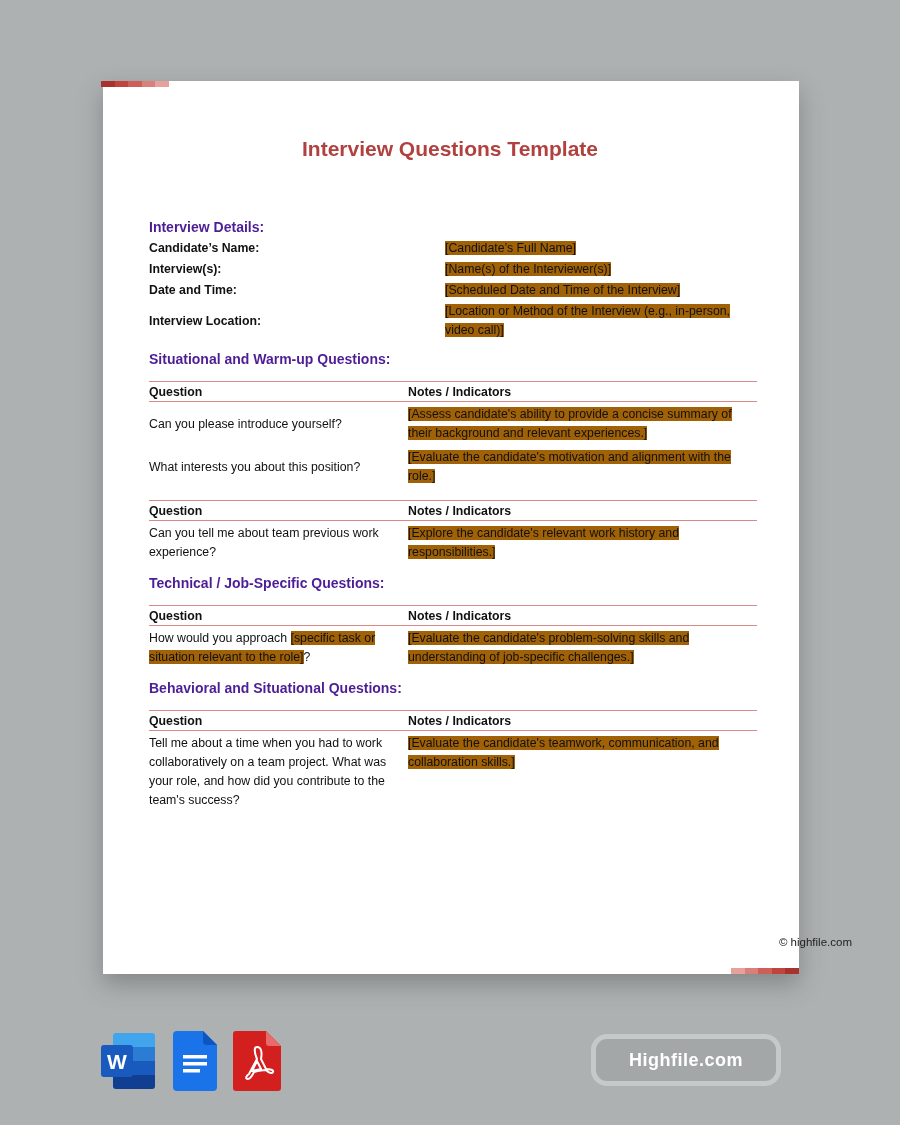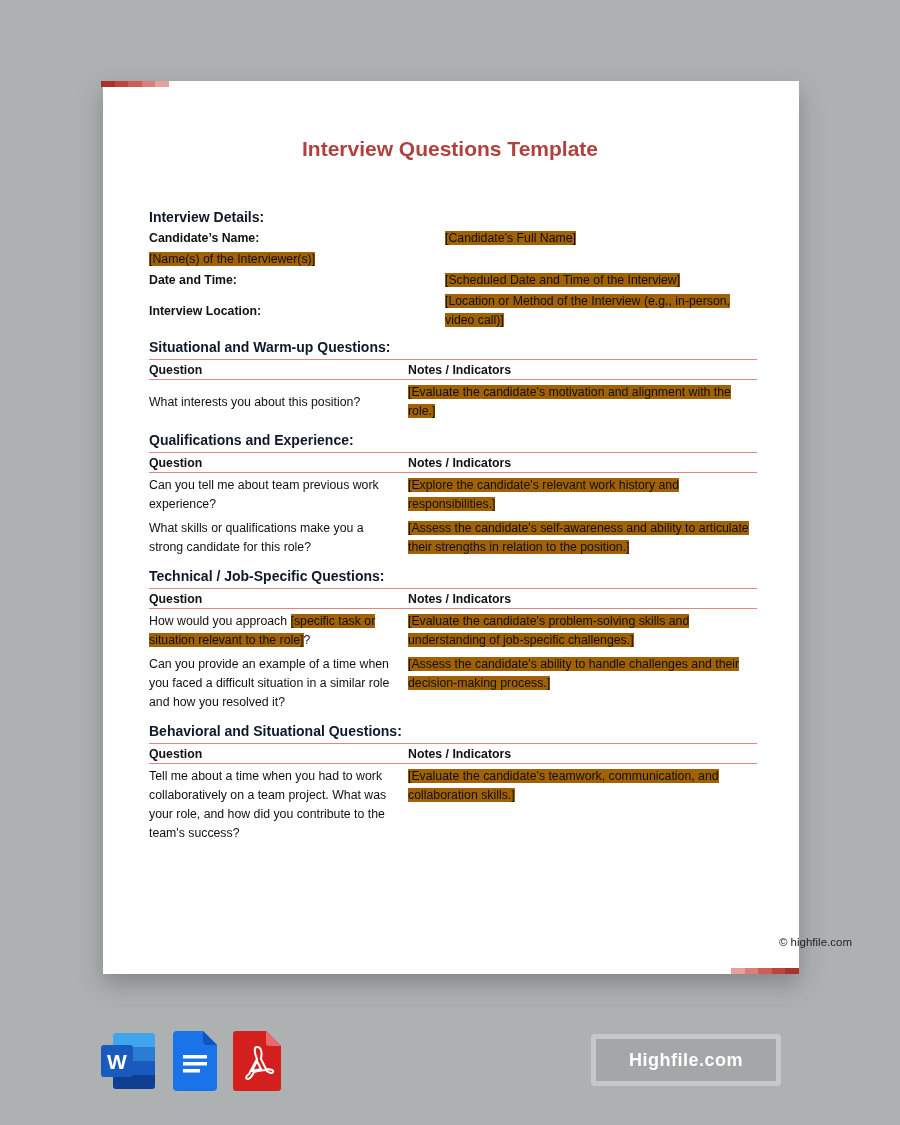--- a/index.html
+++ b/index.html
@@ -29,49 +29,49 @@
       text-align: center;
       color: #b0413e;
       font-weight: bold;
       font-size: 21px;
     }
     .content {
       position: absolute; left: 149px; top: 208px; width: 608px;
       font-size: 12.3px; color: #111;
     }
     .section-h {
-      color: #0f172a; font-weight: bold; font-size: 14px;
-      height: 19px; line-height: 19px;
+      color: #4c1d95; font-weight: bold; font-size: 14px;
+      height: 19px; line-height: 19px; margin-top: 10px;
     }
     .details { margin-top: 2px; }
     .drow { display: flex; min-height: 21px; line-height: 19px; gap: 37px; }
     .drow .lbl { width: 259px; font-weight: bold; }
     .drow.tall .lbl { display: flex; align-items: center; }
     .drow .val { flex: 1; }
     .hl { background: #a16207; }
     table.qt {
       width: 608px; border-collapse: collapse;
       border-top: 1px solid #d98a86;
-      margin-top: 2px;
+      margin-top: 12px;
     }
     table.qt th {
       text-align: left; font-weight: bold; height: 20px; line-height: 18px;
       border-bottom: 1px solid #d98a86; padding: 1px 0 0 0;
     }
     table.qt td { vertical-align: top; line-height: 19px; padding: 3px 0 2px 0; }
     table.qt td.q { width: 259px; padding-right: 10px; }
     table.qt td.q.mid { vertical-align: middle; }
     .sec { margin-top: 8px; }
     .copyright {
       position: absolute; right: 48px; top: 936px; font-size: 11.5px; color: #222;
     }
     .icons { position: absolute; left: 101px; top: 1031px; display: flex; gap: 16px; }
     .site-btn {
       position: absolute; left: 591px; top: 1034px; width: 190px; height: 52px;
-      border-radius: 4px;
+      border-radius: 16px;
       border: 5px solid #c6c9c9;
       background: #a4a7a7;
       color: #ffffff; font-weight: bold; font-size: 18px; letter-spacing: 0.5px;
       display: flex; align-items: center; justify-content: center;
       cursor: pointer;
     }
   </style>
 </head>
 <body>
 
@@ -96,20 +96,21 @@
 
 <div class="content">
 
   <div class="section-h">Interview Details:</div>
   <div class="details">
     <div class="drow">
       <div class="lbl">Candidate’s Name:</div>
       <div class="val"><span class="hl">[Candidate’s Full Name]</span></div>
     </div>
     <div class="drow">
+      <div class="lbl">Interview(s):</div>
       <div class="val"><span class="hl">[Name(s) of the Interviewer(s)]</span></div>
     </div>
     <div class="drow">
       <div class="lbl">Date and Time:</div>
       <div class="val"><span class="hl">[Scheduled Date and Time of the Interview]</span></div>
     </div>
     <div class="drow tall">
       <div class="lbl">Interview Location:</div>
       <div class="val"><span class="hl">[Location or Method of the Interview (e.g., in-person, video call)]</span></div>
     </div>
@@ -117,62 +118,57 @@
 
   <div class="sec">
     <div class="section-h">Situational and Warm-up Questions:</div>
     <table class="qt">
       <tbody>
           <tr>
         <th>Question</th>
         <th>Notes / Indicators</th>
       </tr>
       <tr>
+        <td class="q mid">Can you please introduce yourself?</td>
+        <td><span class="hl">[Assess candidate's ability to provide a concise summary of their background and relevant experiences.]</span></td>
+      </tr>
+      <tr>
         <td class="q mid">What interests you about this position?</td>
         <td><span class="hl">[Evaluate the candidate's motivation and alignment with the role.]</span></td>
       </tr>
     </tbody>
       </table>
   </div>
 
   <div class="sec">
-    <div class="section-h">Qualifications and Experience:</div>
     <table class="qt">
       <tbody>
           <tr>
         <th>Question</th>
         <th>Notes / Indicators</th>
       </tr>
       <tr>
         <td class="q">Can you tell me about team previous work experience?</td>
         <td><span class="hl">[Explore the candidate's relevant work history and responsibilities.]</span></td>
       </tr>
-      <tr>
-        <td class="q">What skills or qualifications make you a strong candidate for this role?</td>
-        <td><span class="hl">[Assess the candidate's self-awareness and ability to articulate their strengths in relation to the position.]</span></td>
-      </tr>
     </tbody>
       </table>
   </div>
 
   <div class="sec">
     <div class="section-h">Technical / Job-Specific Questions:</div>
     <table class="qt">
       <tbody>
           <tr>
         <th>Question</th>
         <th>Notes / Indicators</th>
       </tr>
       <tr>
         <td class="q"><span>How would you approach </span><span class="hl">[specific task or situation relevant to the role]</span><span>?</span></td>
         <td><span class="hl">[Evaluate the candidate's problem-solving skills and understanding of job-specific challenges.]</span></td>
-      </tr>
-      <tr>
-        <td class="q">Can you provide an example of a time when you faced a difficult situation in a similar role and how you resolved it?</td>
-        <td><span class="hl">[Assess the candidate's ability to handle challenges and their decision-making process.]</span></td>
       </tr>
     </tbody>
       </table>
   </div>
 
   <div class="sec">
     <div class="section-h">Behavioral and Situational Questions:</div>
     <table class="qt">
       <tbody>
           <tr>

